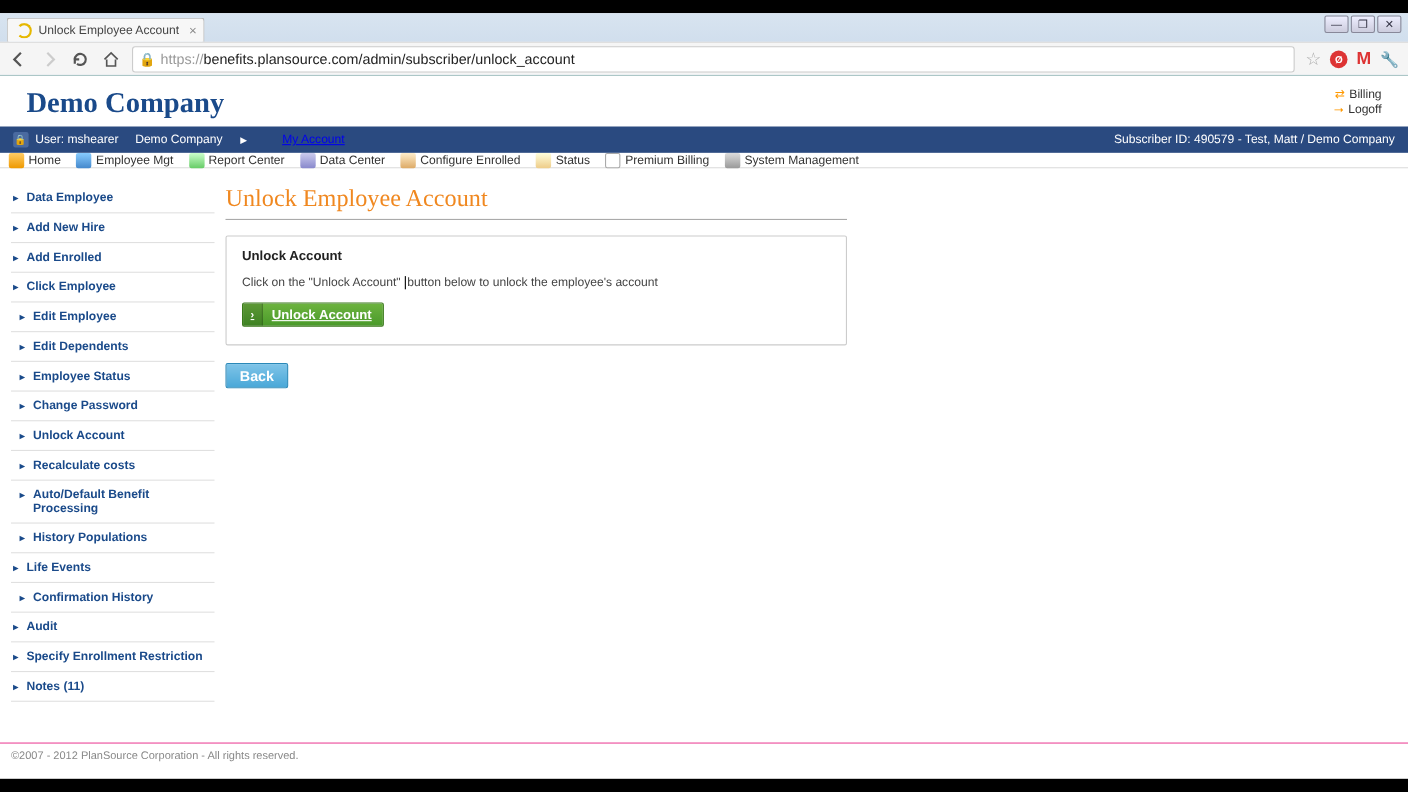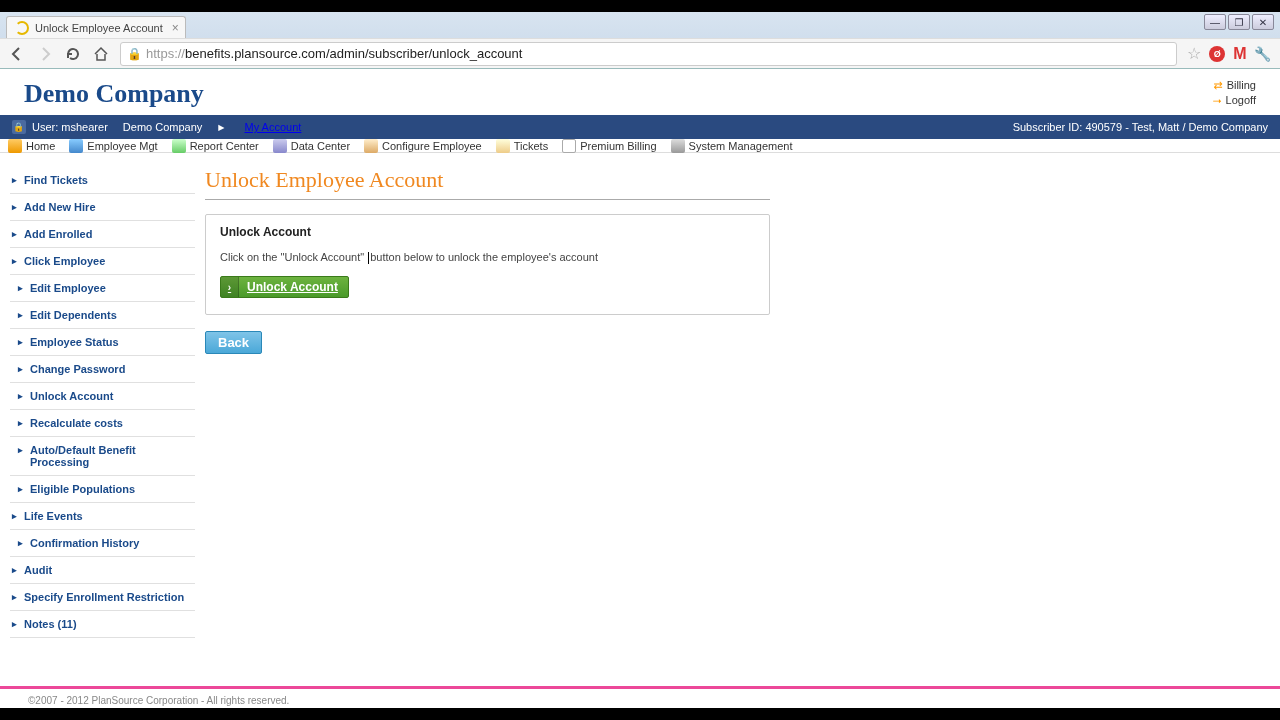--- a/index.html
+++ b/index.html
@@ -35,21 +35,21 @@
   .page { background:#fff; }
   .page-header-row { display:flex; justify-content:space-between; align-items:flex-start; padding:10px 24px 6px;}
   h1.company { font-family: Georgia, 'Times New Roman', serif; font-size:26px; font-weight:bold; color:#1a4a8a; }
   .header-links { text-align:right; font-size:11px; }
   .header-links a { color:#333; text-decoration:none; display:block; margin-bottom:2px; }
   .header-links .orange-arrow { color:#f90; margin-right:4px; }
 
   .band { background:#2a4a80; color:#fff; height:24px; display:flex; align-items:center; padding:0 12px; font-size:11px; justify-content:space-between; }
   .band-left { display:flex; align-items:center; gap:6px;}
   .band .lock-badge { width:14px; height:14px; background:#4a6aa0; display:inline-flex; align-items:center; justify-content:center; font-size:9px; border-radius:2px;}
-  .band .acct { margin-left:10px; }
+  .band .acct { margin-left:22px; }
   .band .tri { color:#fff; font-size:8px; margin:0 4px 0 10px;}
 
   .topnav { height:14px; background:#fff; border-bottom:1px solid #ddd; display:flex; align-items:center; padding:0 8px; gap:14px; font-size:11px; }
   .topnav a { color:#333; text-decoration:none; display:flex; align-items:center; gap:4px; cursor:pointer;}
   .ico { width:14px; height:14px; display:inline-block; background:#ccc; border-radius:2px;}
   .ico.home{ background:linear-gradient(#fc6,#e90);}
   .ico.emp{ background:linear-gradient(#8cf,#48c);}
   .ico.rep{ background:linear-gradient(#cfc,#6c6);}
   .ico.data{ background:linear-gradient(#cce,#88c);}
   .ico.conf{ background:linear-gradient(#fec,#da6);}
@@ -72,21 +72,21 @@
   .panel { border:1px solid #ccc; border-radius:2px; padding:10px 14px 16px; }
   .panel-title { font-weight:bold; font-size:12px; margin-bottom:12px; color:#222;}
   .panel p { font-size:11px; color:#444; margin-bottom:12px;}
   .cursor-caret { display:inline-block; width:1px; height:12px; background:#000; vertical-align:middle; margin:0 1px;}
 
   .btn-green { display:inline-flex; align-items:center; background:linear-gradient(#6db33f,#4a9a2a); border:1px solid #3a7a1a; color:#fff; font-weight:bold; font-size:12px; height:22px; padding:0 10px 0 0; cursor:pointer; border-radius:2px; text-decoration:underline;}
   .btn-green .chev { background:rgba(0,0,0,.15); height:100%; width:18px; display:flex; align-items:center; justify-content:center; margin-right:8px; font-size:10px; border-right:1px solid rgba(0,0,0,.2); text-decoration:none;}
 
   .btn-blue { display:inline-block; margin-top:16px; background:linear-gradient(#7fc4e8,#4aa8d8); border:1px solid #2a88b8; color:#fff; font-weight:bold; font-size:13px; padding:3px 12px; cursor:pointer; border-radius:2px;}
 
-  .footer { border-top:3px solid #ec4899; padding:6px 28px; font-size:10px; color:#888; margin-top:18px;}
+  .footer { border-top:1px solid #ec4899; padding:6px 10px; font-size:10px; color:#888; margin-top:7px;}
 
 </style>
 </head>
 <body>
 
 <div class="letterbox top"></div>
 
 <div class="browser-frame">
   <div class="tab-strip">
     <div class="tab">
@@ -169,50 +169,50 @@
     <a>
         <span class="ico rep"></span>
         <span>Report Center</span>
       </a>
     <a>
         <span class="ico data"></span>
         <span>Data Center</span>
       </a>
     <a>
         <span class="ico conf"></span>
-        <span>Configure Employee</span>
+        <span>Configure Enrolled</span>
       </a>
     <a>
         <span class="ico tick"></span>
-        <span>Tickets</span>
+        <span>Status</span>
       </a>
     <a>
         <span class="ico bill"></span>
         <span>Premium Billing</span>
       </a>
     <a>
         <span class="ico sys"></span>
         <span>System Management</span>
       </a>
   </div>
 
   <div class="content-wrap">
     <div class="sidebar">
-      <div class="sidebar-item">Find Tickets</div>
+      <div class="sidebar-item">Data Employee</div>
       <div class="sidebar-item">Add New Hire</div>
       <div class="sidebar-item">Add Enrolled</div>
       <div class="sidebar-item">Click Employee</div>
       <div class="sidebar-item sub">Edit Employee</div>
       <div class="sidebar-item sub">Edit Dependents</div>
       <div class="sidebar-item sub">Employee Status</div>
       <div class="sidebar-item sub">Change Password</div>
       <div class="sidebar-item sub">Unlock Account</div>
       <div class="sidebar-item sub">Recalculate costs</div>
       <div class="sidebar-item sub">Auto/Default Benefit Processing</div>
-      <div class="sidebar-item sub">Eligible Populations</div>
+      <div class="sidebar-item sub">History Populations</div>
       <div class="sidebar-item">Life Events</div>
       <div class="sidebar-item sub">Confirmation History</div>
       <div class="sidebar-item">Audit</div>
       <div class="sidebar-item">Specify Enrollment Restriction</div>
       <div class="sidebar-item">Notes (11)</div>
     </div>
 
     <div class="main">
       <h2 class="page-title">Unlock Employee Account</h2>
       <div class="panel">

